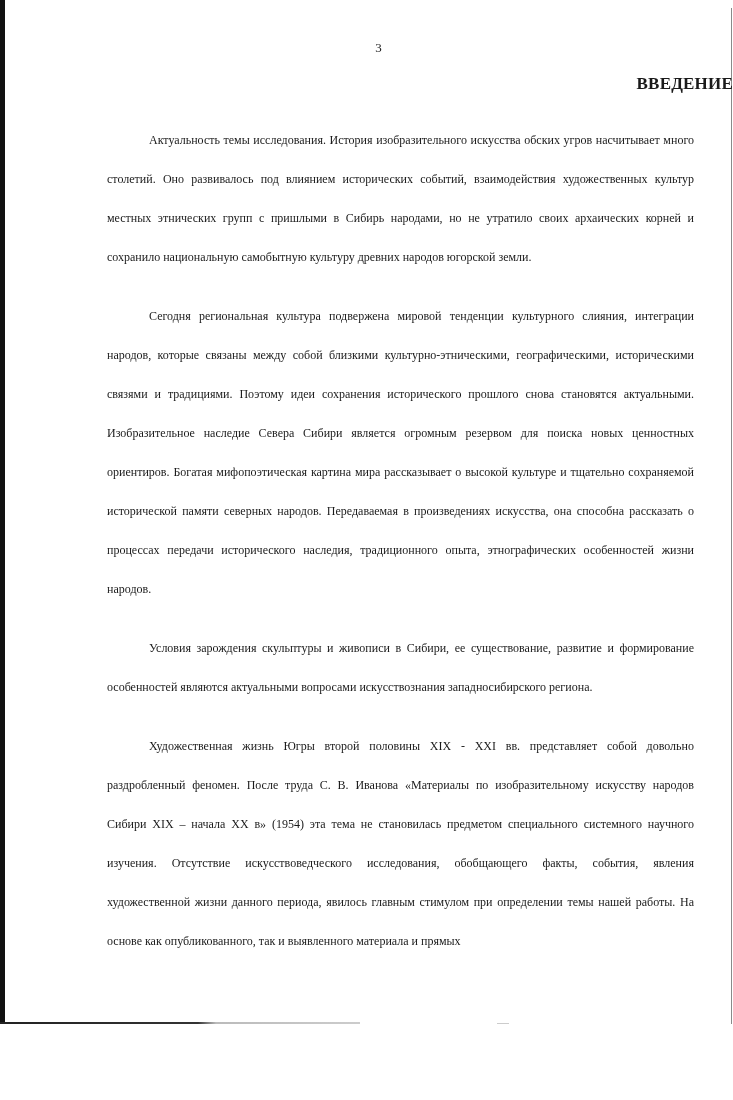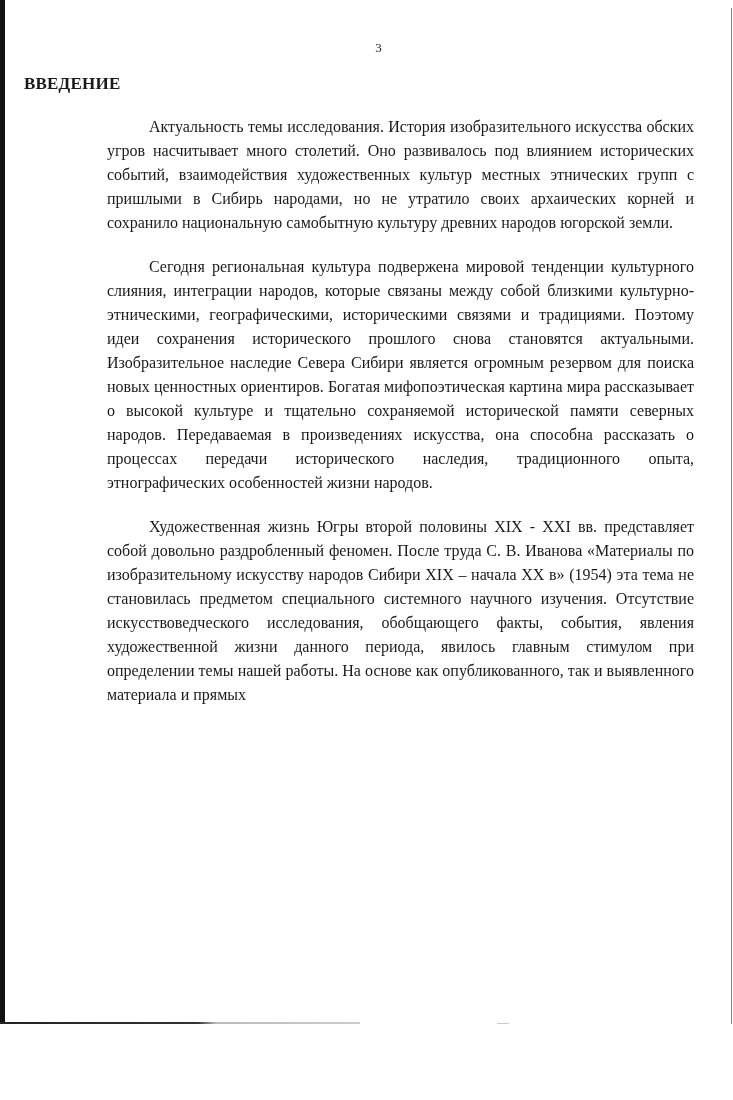--- a/index.html
+++ b/index.html
@@ -57,32 +57,32 @@
       padding-left: 24px;
       box-sizing: border-box;
     }
     .title {
       position: absolute;
       top: 74px;
       left: 0;
       width: 733px;
       padding-left: 24px;
       box-sizing: border-box;
-      text-align: left;
+      text-align: right;
       font-weight: bold;
       font-size: 17px;
       letter-spacing: 0.2px;
     }
     .body-text {
       position: absolute;
-      top: 115px;
+      top: 121px;
       left: 107px;
       width: 587px;
-      font-size: 16px;
-      line-height: 24px;
+      font-size: 12px;
+      line-height: 39px;
       text-align: justify;
     }
     .body-text p {
       margin: 0;
       text-indent: 42px;
     }
     .body-text p + p {
       margin-top: 20px;
     }
   </style>
@@ -93,14 +93,15 @@
 <div class="scan-right-edge"></div>
 <div class="scan-bottom-edge"></div>
 <div class="scan-bottom-edge-2"></div>
 
 <div class="page-number">3</div>
 <div class="title">ВВЕДЕНИЕ</div>
 
 <div class="body-text">
   <p>Актуальность темы исследования. История изобразительного искусства обских угров насчитывает много столетий. Оно развивалось под влиянием исторических событий, взаимодействия художественных культур местных этнических групп с пришлыми в Сибирь народами, но не утратило своих архаических корней и сохранило национальную самобытную культуру древних народов югорской земли.</p>
   <p>Сегодня региональная культура подвержена мировой тенденции культурного слияния, интеграции народов, которые связаны между собой близкими культурно-этническими, географическими, историческими связями и традициями. Поэтому идеи сохранения исторического прошлого снова становятся актуальными.  Изобразительное наследие Севера Сибири является огромным резервом для поиска новых ценностных ориентиров. Богатая мифопоэтическая картина мира рассказывает о высокой культуре и тщательно сохраняемой исторической памяти северных народов. Передаваемая в произведениях искусства, она способна рассказать о процессах передачи исторического наследия, традиционного опыта, этнографических особенностей жизни народов.</p>
+  <p>Условия зарождения скульптуры и живописи в Сибири, ее существование, развитие и формирование особенностей являются актуальными вопросами искусствознания западносибирского региона.</p>
   <p>Художественная жизнь Югры второй половины XIX - XXI вв. представляет собой довольно раздробленный феномен. После труда С. В. Иванова «Материалы по изобразительному искусству народов Сибири  XIX – начала XX в» (1954)  эта тема не становилась предметом специального системного научного изучения. Отсутствие искусствоведческого исследования, обобщающего факты, события, явления художественной жизни данного периода, явилось главным стимулом при определении темы нашей работы. На основе как опубликованного, так и выявленного материала и прямых</p>
 </div>
 
 </body></html>

